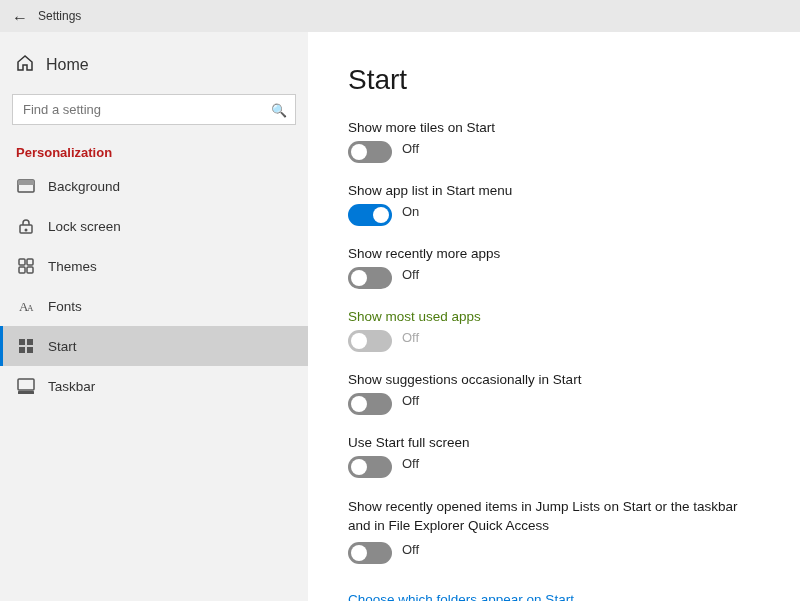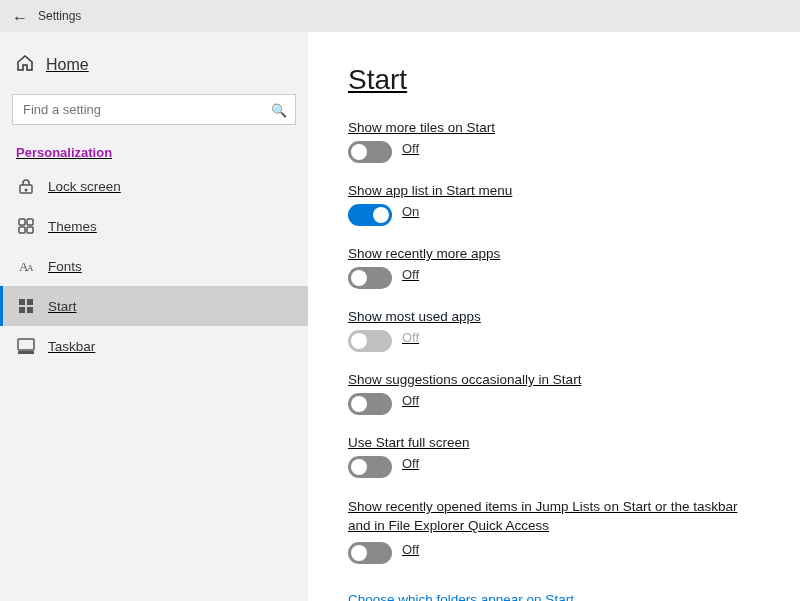--- a/index.html
+++ b/index.html
@@ -35,21 +35,20 @@
     .title-bar-title {
       font-size: 12px;
       color: #333;
     }
 
     
     .app-body {
       display: flex;
       flex: 1;
       overflow: hidden;
-      text-decoration: underline;
     }
 
     
     .sidebar {
       width: 308px;
       background: #f2f2f2;
       flex-shrink: 0;
       display: flex;
       flex-direction: column;
       padding: 12px 0;
@@ -82,21 +81,21 @@
       right: 8px;
       top: 50%;
       transform: translateY(-50%);
       color: #555;
       font-size: 13px;
     }
 
     .sidebar-section-label {
       font-size: 13px;
       font-weight: 600;
-      color: #a21caf;
+      color: #b91c1c;
       padding: 12px 16px 6px 16px;
     }
 
     .sidebar-item {
       display: flex;
       align-items: center;
       gap: 12px;
       padding: 10px 16px;
       cursor: pointer;
       color: #333;
@@ -136,21 +135,21 @@
     .setting-row {
       margin-bottom: 20px;
     }
 
     .setting-label {
       font-size: 13.5px;
       color: #1a1a1a;
       margin-bottom: 6px;
     }
     .setting-label.disabled {
-      color: #0f172a;
+      color: #4d7c0f;
     }
 
     .toggle-row {
       display: flex;
       align-items: flex-start;
       gap: 10px;
     }
 
     
     .toggle {
@@ -239,20 +238,29 @@
       <span>Home</span>
     </div>
 
     <div class="sidebar-search">
       <input type="text" placeholder="Find a setting" style="">
       <span class="search-icon">🔍</span>
     </div>
 
     <div class="sidebar-section-label">Personalization</div>
 
+    <div class="sidebar-item">
+      <span class="icon">
+        <svg width="18" height="18" viewBox="0 0 18 18">
+          <rect x="1" y="3" width="16" height="12" rx="1" stroke="#555" stroke-width="1.5" fill="none"></rect>
+          <rect x="1" y="3" width="16" height="5" rx="1" fill="#999"></rect>
+        </svg>
+      </span>
+      <span>Background</span>
+    </div>
 
 
     <div class="sidebar-item">
       <span class="icon">
         <svg width="18" height="18" viewBox="0 0 18 18">
           <rect x="3" y="8" width="12" height="8" rx="1" stroke="#555" stroke-width="1.5" fill="none"></rect>
           <path d="M6 8V6a3 3 0 016 0v2" stroke="#555" stroke-width="1.5" fill="none"></path>
           <circle cx="9" cy="13" r="1.5" fill="#555"></circle>
         </svg>
       </span>

